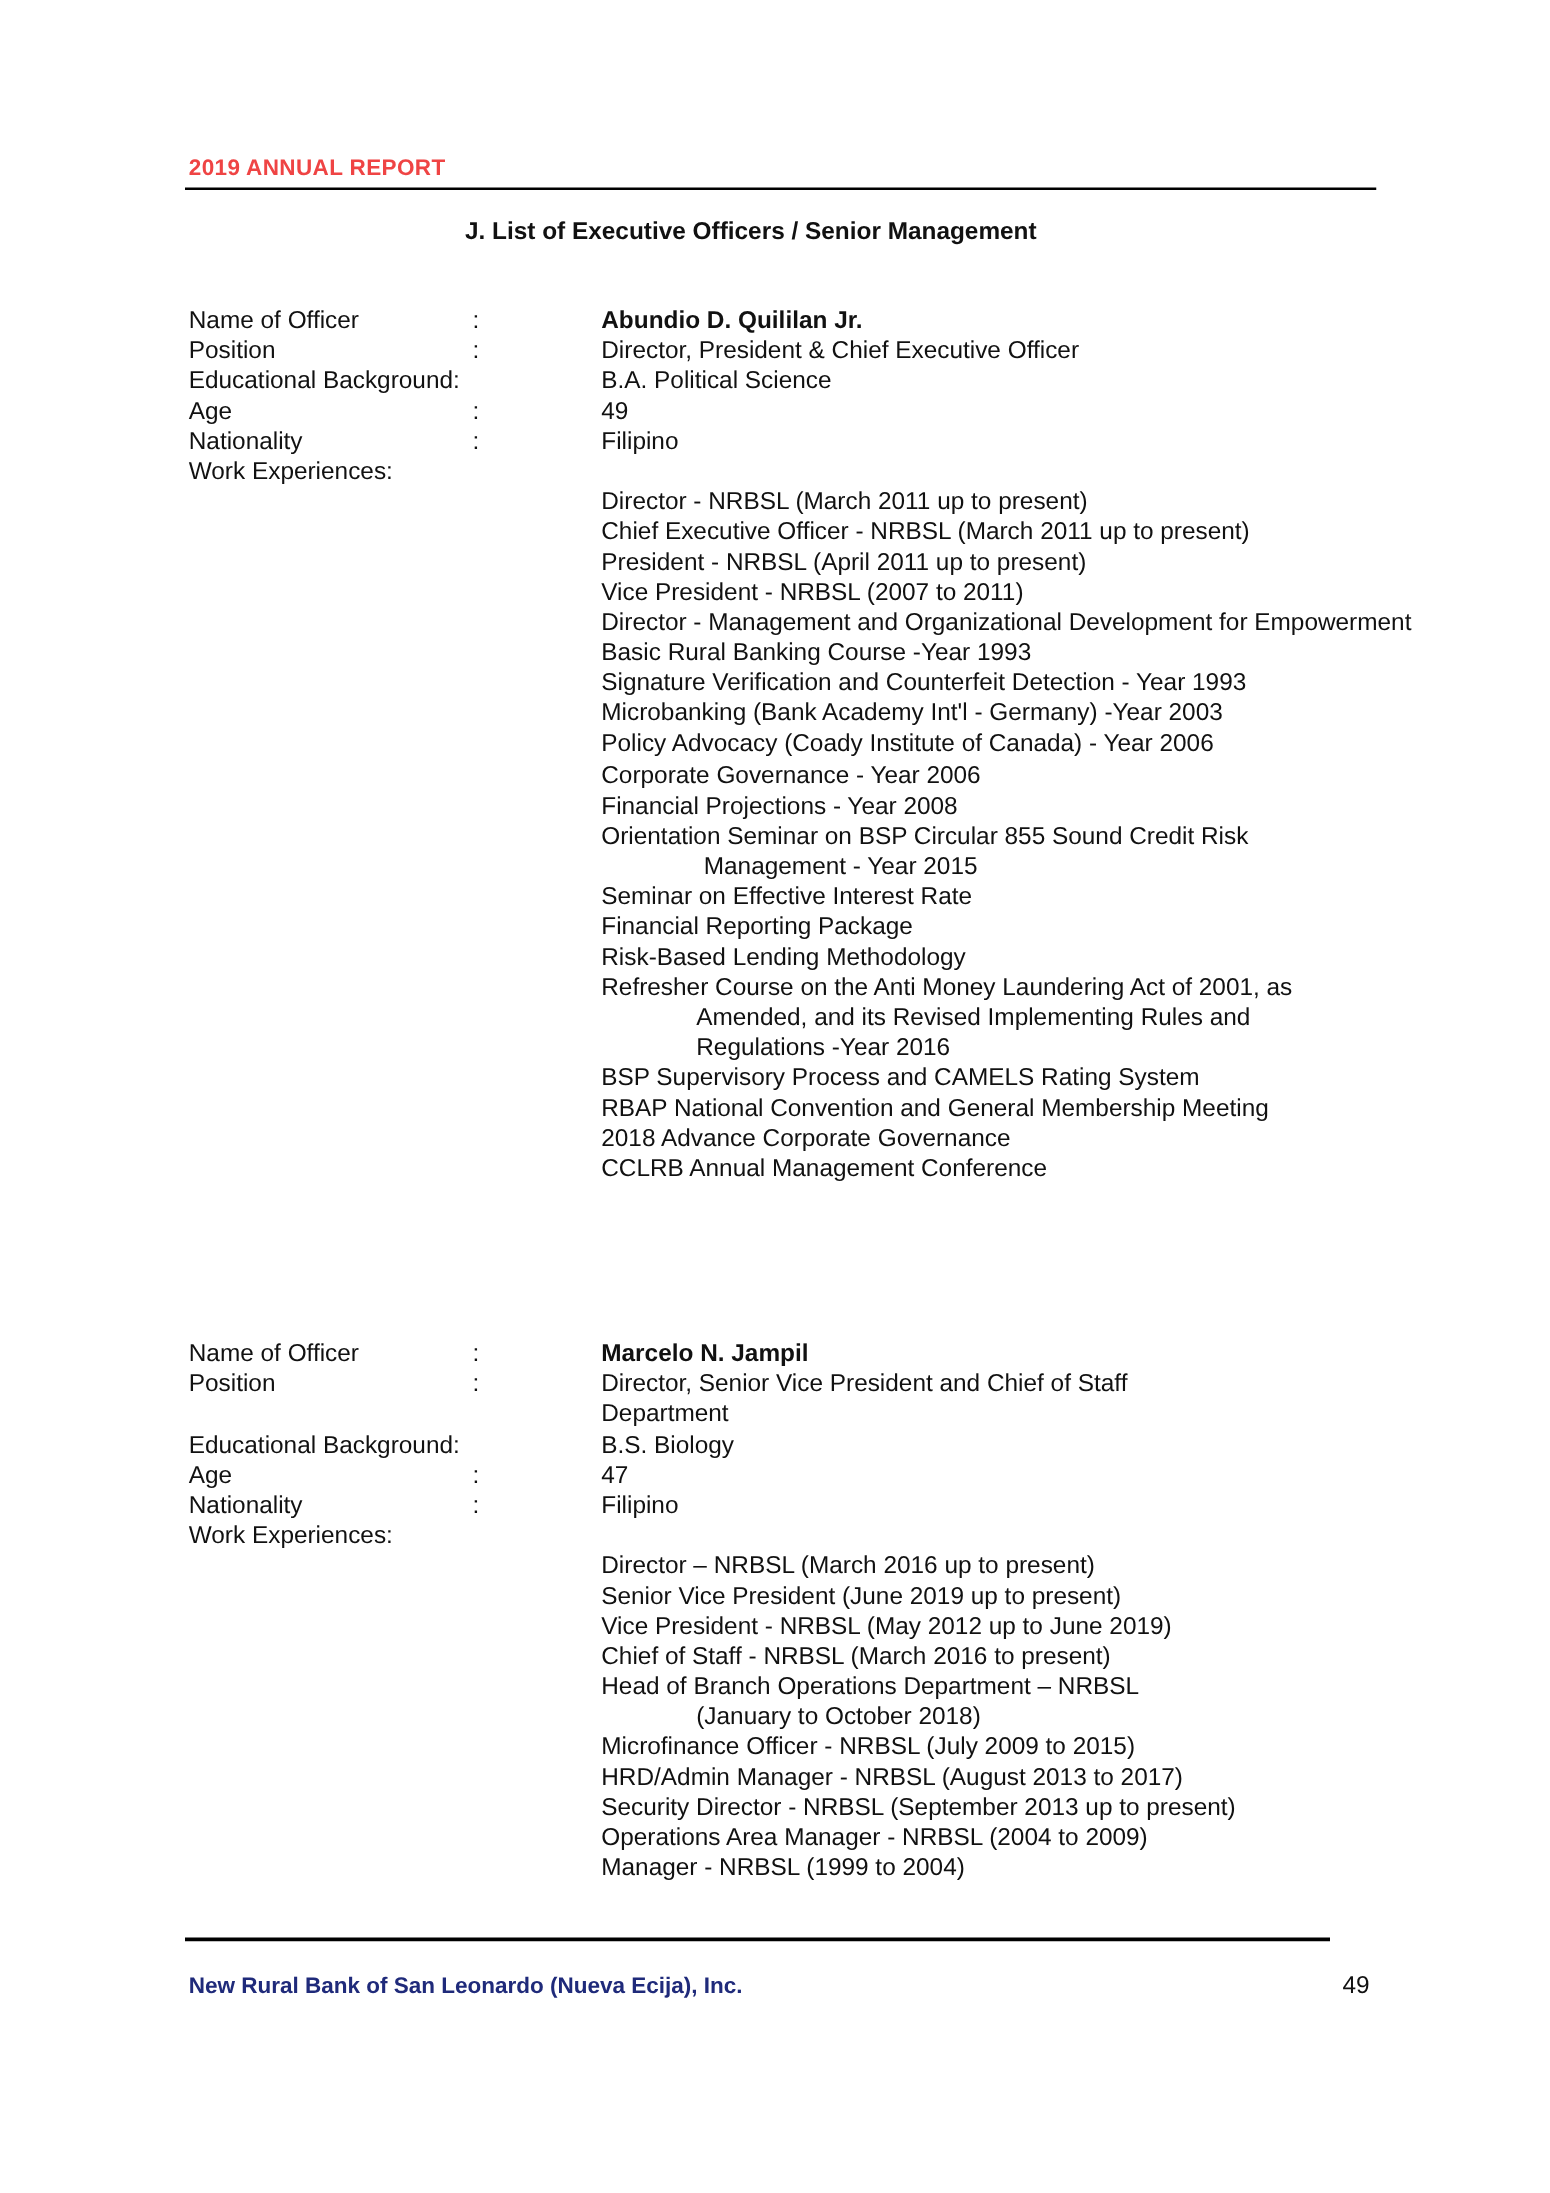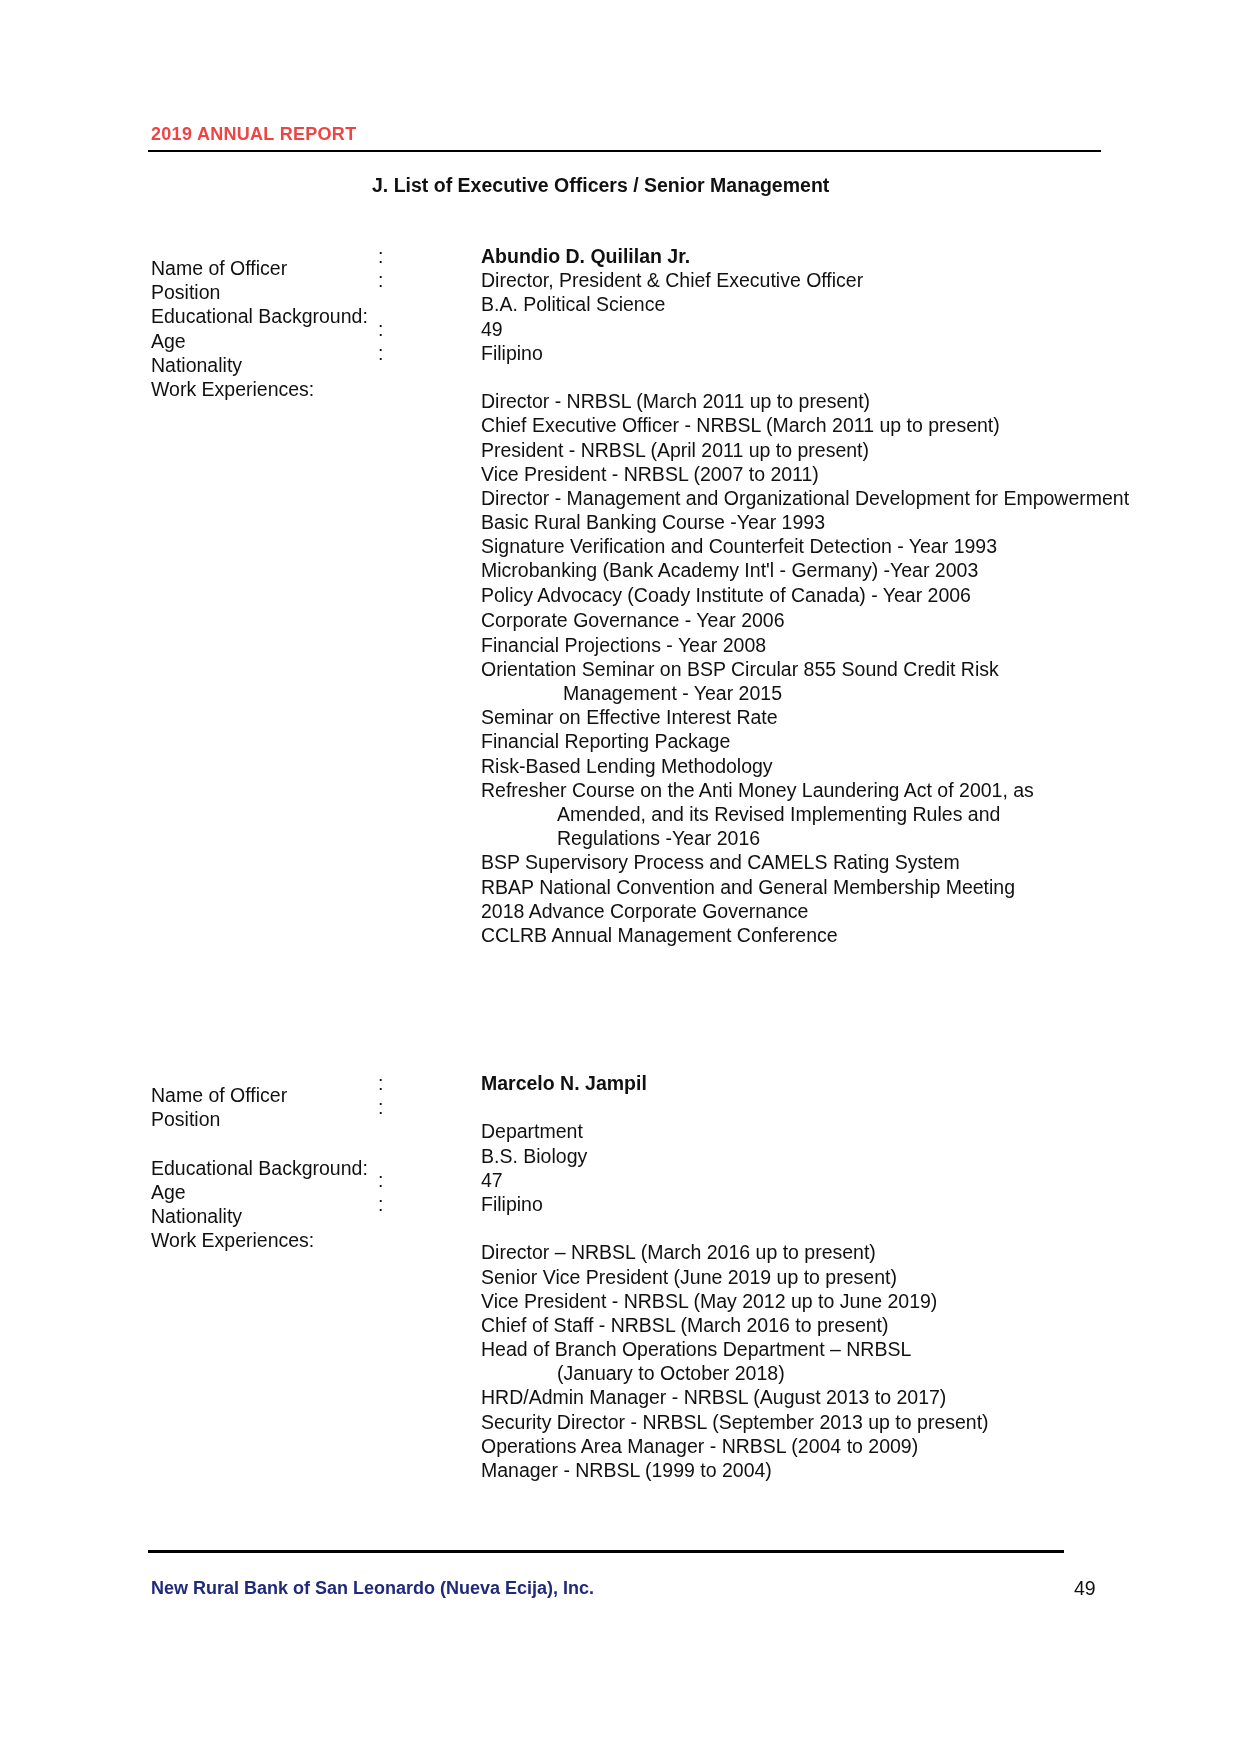--- a/index.html
+++ b/index.html
@@ -4,21 +4,21 @@
 <style>
   html, body { margin: 0; padding: 0; background: #ffffff; }
   body { width: 1240px; height: 1754px; position: relative; overflow: hidden;
          font-family: "Liberation Sans", sans-serif; color: #111111; }
   .hdr-title { position: absolute; left: 151px; top: 124px; font-size: 18px; font-weight: bold;
                color: #ef4444; letter-spacing: 0.3px; text-align: right; }
   .rule-top { position: absolute; left: 148px; top: 150px; width: 953px; height: 2px; background: #000; }
   .sec-title { position: absolute; left: 372px; top: 174px; font-size: 19.5px; font-weight: bold; color: #111; }
   .block { position: absolute; left: 151px; width: 1000px; }
   .row { position: relative; height: 24.2px; line-height: 24.2px; font-size: 19.5px; white-space: nowrap; }
-  .lbl { position: absolute; left: 0; margin-top: 12px; }
+  .lbl { position: absolute; left: 0; }
   .colon { position: absolute; left: 227px; }
   .val { position: absolute; left: 302px; margin-left: 28px; }
   .val.cont { left: 378px; }
   .val.cont2 { left: 384px; }
   .bold { font-weight: bold; }
   .rule-bot { position: absolute; left: 148px; top: 1550px; width: 916px; height: 3px; background: #000; }
   .ftr-left { position: absolute; left: 151px; top: 1578px; font-size: 18px; font-weight: bold; color: #1f2a7a; }
   .ftr-page { position: absolute; left: 1074px; top: 1577px; font-size: 19.5px; color: #111; }
 </style>
 </head>
@@ -129,20 +129,21 @@
 
 <div class="block" style="top:1071px;">
   <div class="row">
     <span class="lbl">Name of Officer</span>
     <span class="colon">:</span>
     <span class="val bold">Marcelo N. Jampil</span>
   </div>
   <div class="row">
     <span class="lbl">Position</span>
     <span class="colon">:</span>
+    <span class="val">Director, Senior Vice President and Chief of Staff</span>
   </div>
   <div class="row">
     <span class="val">Department</span>
   </div>
   <div class="row">
     <span class="lbl">Educational Background:</span>
     <span class="val">B.S. Biology</span>
   </div>
   <div class="row">
     <span class="lbl">Age</span>
@@ -167,20 +168,23 @@
       <span class="val">Vice President - NRBSL (May 2012 up to June 2019)</span>
     </div>
   <div class="row">
       <span class="val">Chief of Staff - NRBSL (March 2016 to present)</span>
     </div>
   <div class="row">
       <span class="val">Head of Branch Operations Department – NRBSL</span>
     </div>
   <div class="row">
       <span class="val cont">(January to October 2018)</span>
+    </div>
+  <div class="row">
+      <span class="val">Microfinance Officer - NRBSL (July 2009 to 2015)</span>
     </div>
   <div class="row">
       <span class="val">HRD/Admin Manager - NRBSL (August 2013 to 2017)</span>
     </div>
   <div class="row">
       <span class="val">Security Director - NRBSL (September 2013 up to present)</span>
     </div>
   <div class="row">
       <span class="val">Operations Area Manager - NRBSL (2004 to 2009)</span>
     </div>

